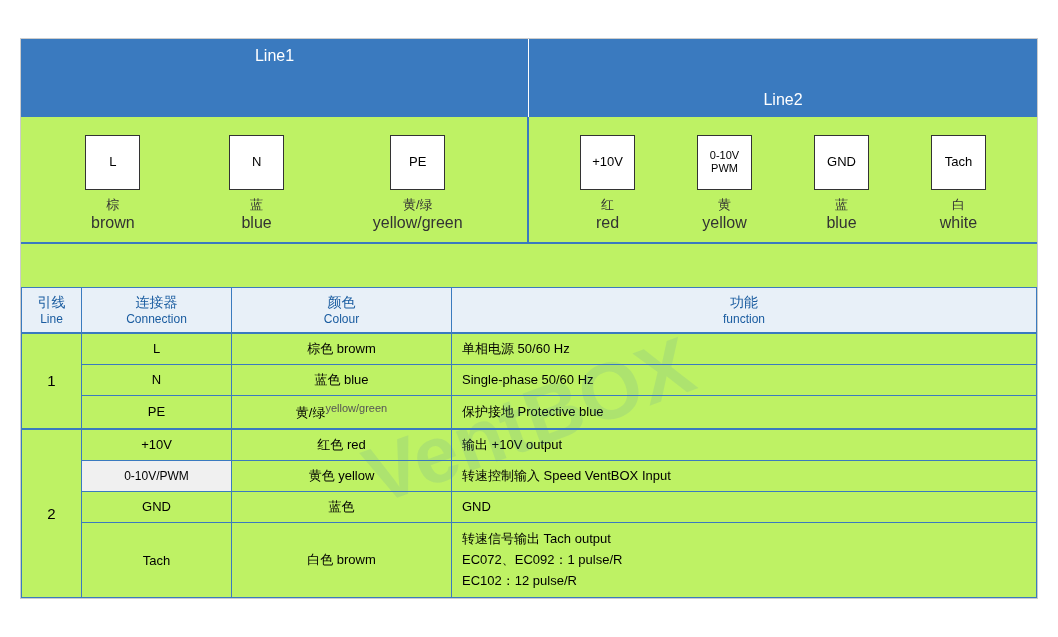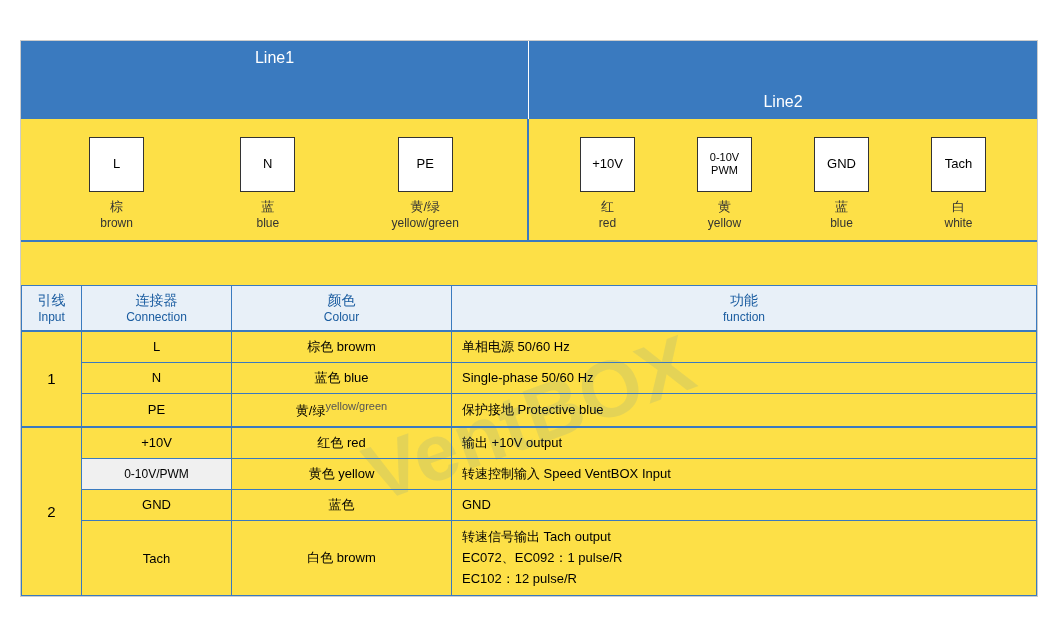--- a/index.html
+++ b/index.html
@@ -8,21 +8,21 @@
       background: #fff;
       display: flex;
       justify-content: center;
       align-items: center;
       min-height: 100vh;
       padding: 20px;
     }
     .main-container {
       width: 1020px;
       border: 1px solid #ccc;
-      background: #fde047;
+      background: #bef264;
     }
     
     .header-row {
       display: flex;
       background: #3a7abf;
     }
     .header-cell {
       color: #fff;
       text-align: center;
       padding: 8px 10px;
@@ -77,21 +77,21 @@
       font-size: 12px;
       text-align: center;
       color: #333;
     }
     .connector-label .cn {
       display: block;
       font-size: 13px;
     }
     .connector-label .en {
       display: block;
-      font-size: 12px;
+      font-size: 16px;
     }
 
     
     .data-table {
       width: 100%;
       border-collapse: collapse;
       margin-top: 43px;
     }
     .data-table th, .data-table td {
       border: 1px solid #3a7abf;
@@ -242,21 +242,21 @@
     </div>
   </div>
 
   <div class="table-wrapper">
     <div class="watermark-overlay">VentBOX</div>
     <table class="data-table">
       <thead>
         <tr>
           <th class="col-line">
             <span class="th-cn">引线</span>
-            <span class="th-en">Input</span>
+            <span class="th-en">Line</span>
           </th>
           <th class="col-conn">
             <span class="th-cn">连接器</span>
             <span class="th-en">Connection</span>
           </th>
           <th class="col-colour">
             <span class="th-cn">颜色</span>
             <span class="th-en">Colour</span>
           </th>
           <th class="col-func">

